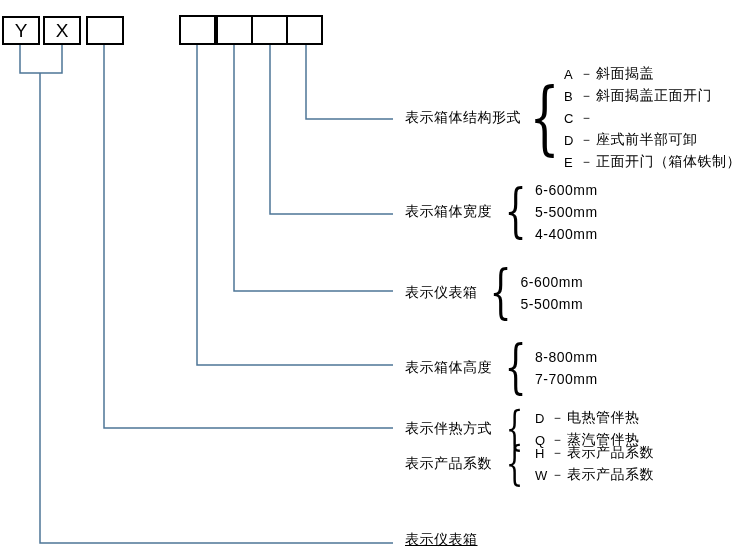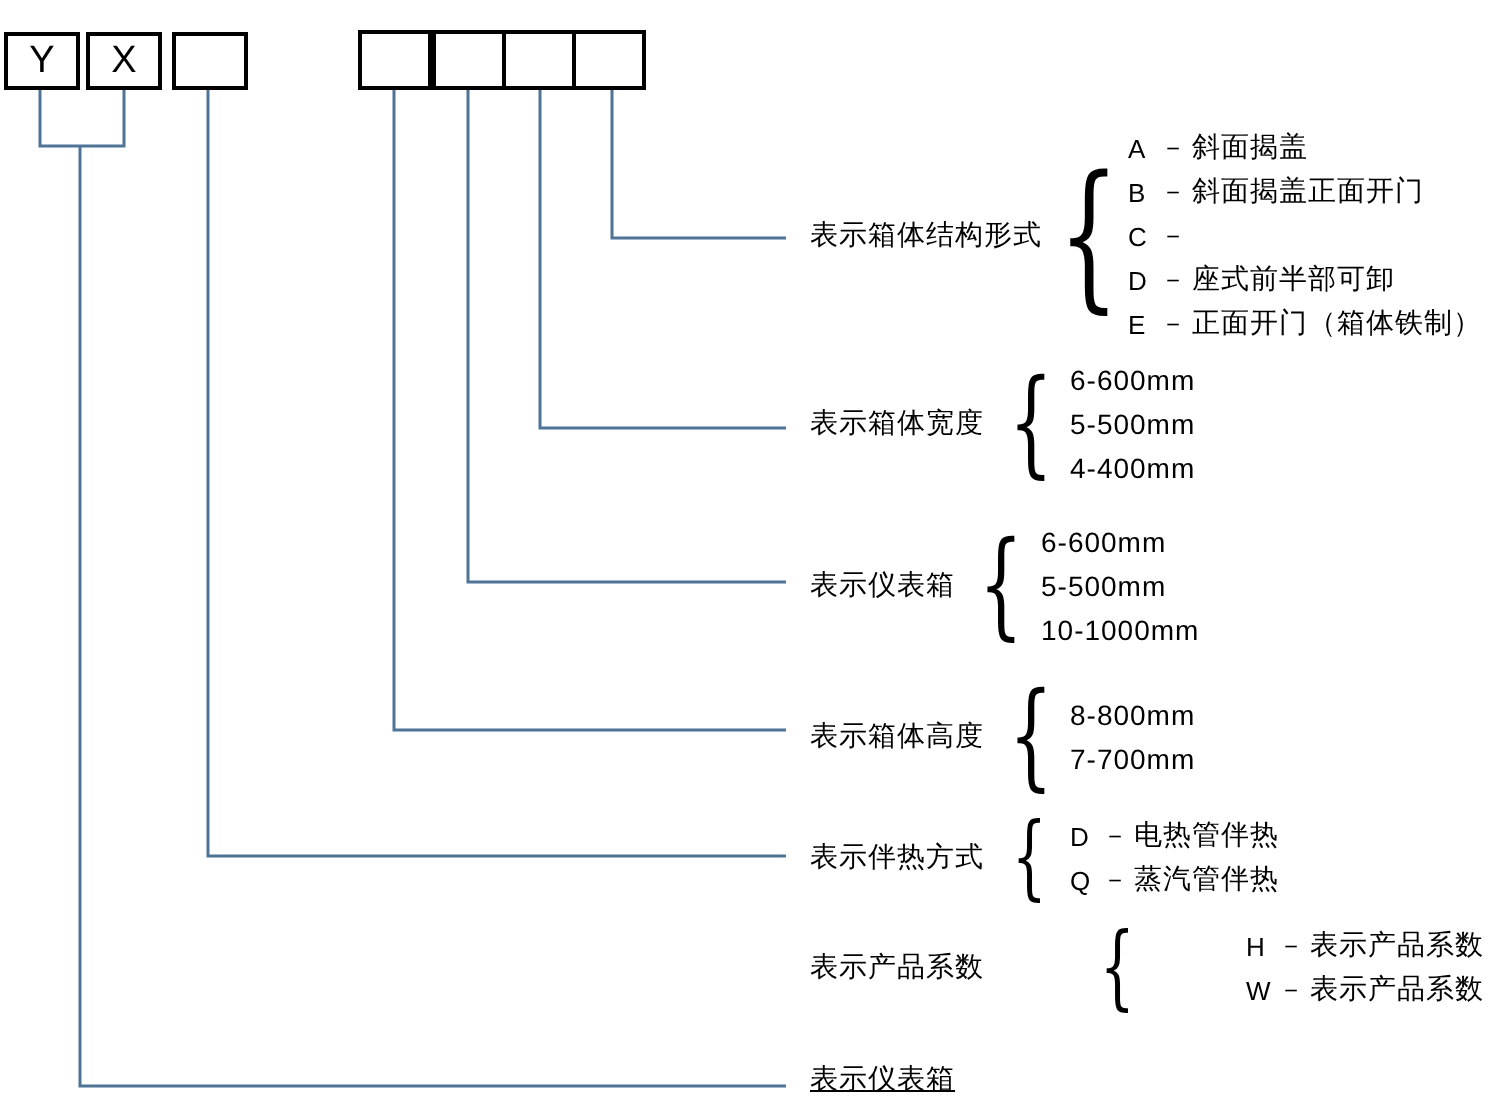--- a/index.html
+++ b/index.html
@@ -138,23 +138,20 @@
     <div class="brace brace-3">
         <span class="brace-glyph">{</span>
       </div>
     <div class="items">
       <div class="item">
         <span class="txt">6-600mm</span>
       </div>
       <div class="item">
         <span class="txt">5-500mm</span>
       </div>
-      <div class="item">
-        <span class="txt">10-1000mm</span>
-      </div>
     </div>
   </div>
 
   <div class="section" style="top:368px;">
     <div class="sec-label">表示箱体高度</div>
     <div class="brace brace-3">
         <span class="brace-glyph">{</span>
       </div>
     <div class="items">
       <div class="item">
@@ -178,21 +175,21 @@
         <span class="txt">电热管伴热</span>
       </div>
       <div class="item">
         <span class="key">Q</span>
         <span class="sep">－</span>
         <span class="txt">蒸汽管伴热</span>
       </div>
     </div>
   </div>
 
-  <div class="section" style="top:484px;gap:44px;">
+  <div class="section" style="top:464px;">
     <div class="sec-label">表示产品系数</div>
     <div class="brace brace-2">
         <span class="brace-glyph">{</span>
       </div>
     <div class="items">
       <div class="item">
         <span class="key">H</span>
         <span class="sep">－</span>
         <span class="txt">表示产品系数</span>
       </div>

